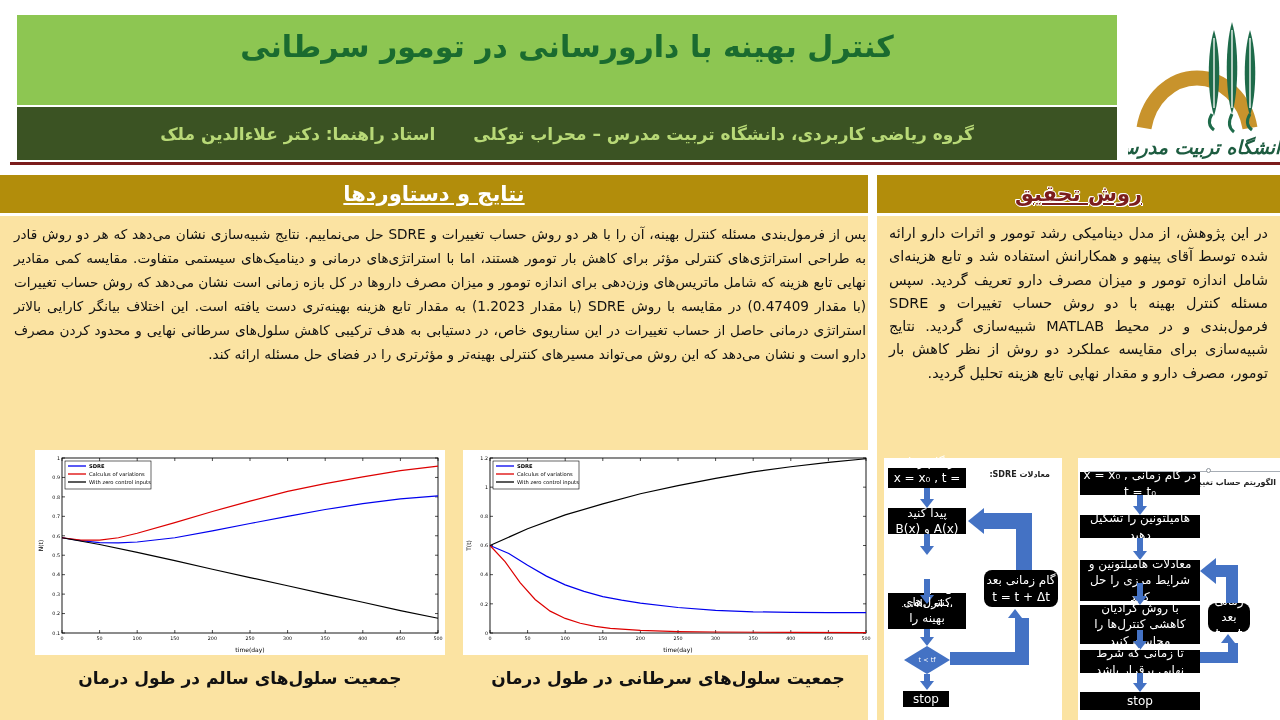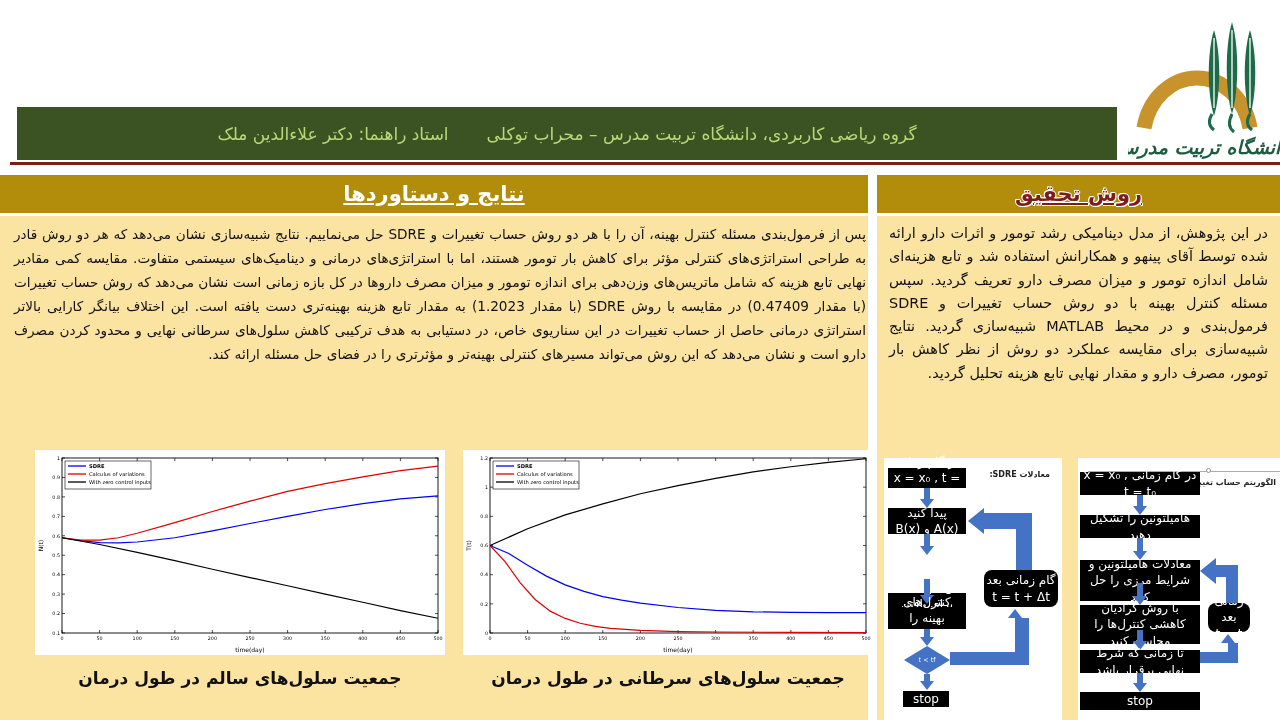--- a/index.html
+++ b/index.html
@@ -7,21 +7,21 @@
               font-family:"DejaVu Sans", sans-serif; }
   #page { position:relative; width:1280px; height:720px; background:#fff; }
 
   
   .title-banner { position:absolute; left:17px; top:15px; width:1100px; height:90px;
                   background:#8dc652; text-align:center; padding-top:14px; }
   .title-banner h1 { font-size:30px; font-weight:bold; color:#1a6b2f; direction:rtl; }
   .affil-bar { position:absolute; left:17px; top:107px; width:1100px; height:53px;
                background:#3b5323; direction:rtl; display:flex; align-items:center;
                justify-content:center; gap:38px; }
-  .affil-bar span { color:#b8d977; font-weight:normal; font-size:17px; }
+  .affil-bar span { color:#b8d977; font-weight:bold; font-size:17px; }
 
   .logo-wrap { position:absolute; left:1128px; top:8px; width:152px; height:155px; }
 
   .red-line { position:absolute; left:10px; top:162px; width:1270px; height:3px; background:#7b1d1d; }
 
   
   .panel { position:absolute; top:175px; }
   .panel-header { height:38px; background:#b28d0b; text-align:center; line-height:38px;
                   font-size:21px; font-weight:bold; direction:rtl;text-decoration:underline; }
   .panel-header.white-text { color:#ffffff; }
@@ -66,20 +66,23 @@
   .tri.left  { border-top:13px solid transparent; border-bottom:13px solid transparent; border-right:16px solid #4472c4; }
   .gray-line { position:absolute; background:#a7adb5; height:1px; }
   .gray-dot  { position:absolute; width:5px; height:5px; border:1px solid #8d949c;
                border-radius:50%; background:#fff; }
 </style>
 </head>
 <body>
 
 <div id="page">
 
+  <div class="title-banner">
+    <h1>کنترل بهینه با دارورسانی در تومور سرطانی</h1>
+  </div>
   <div class="affil-bar">
     <span>گروه ریاضی کاربردی، دانشگاه تربیت مدرس – محراب توکلی</span>
     <span>استاد راهنما: دکتر علاءالدین ملک</span>
   </div>
 
   <div class="logo-wrap">
     <svg width="152" height="155" viewBox="0 0 152 155">
       <path d="M16 120 A54 62 0 0 1 122 120" fill="none" stroke="#c8932c" stroke-width="15"></path>
       <g fill="#1e6b4a">
         <path d="M86 22 C93 45 93 85 86 108 C79 85 79 45 86 22 Z"></path>

